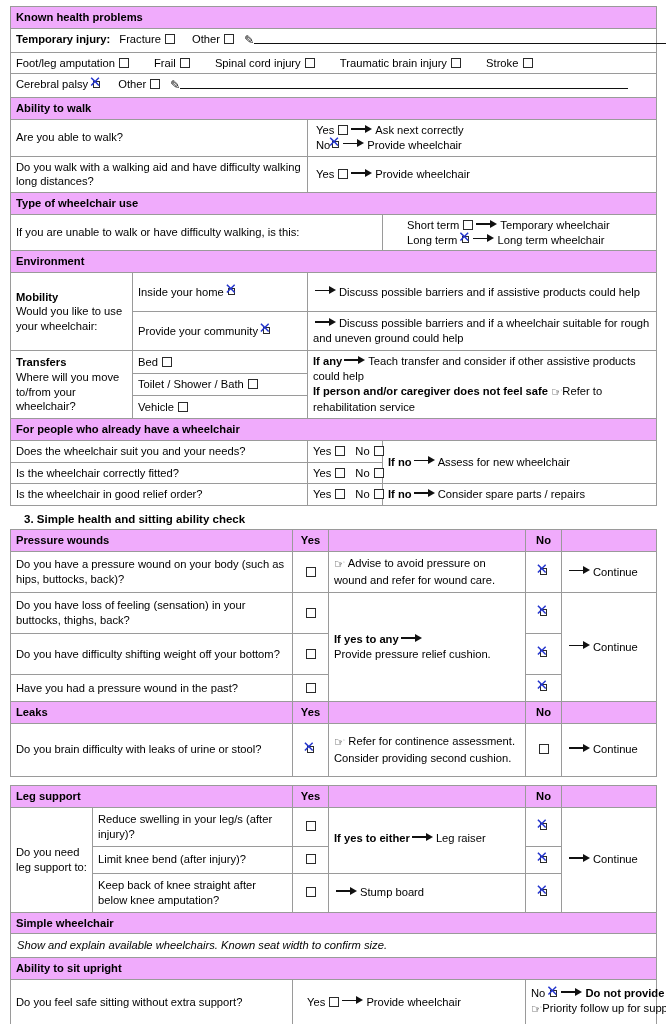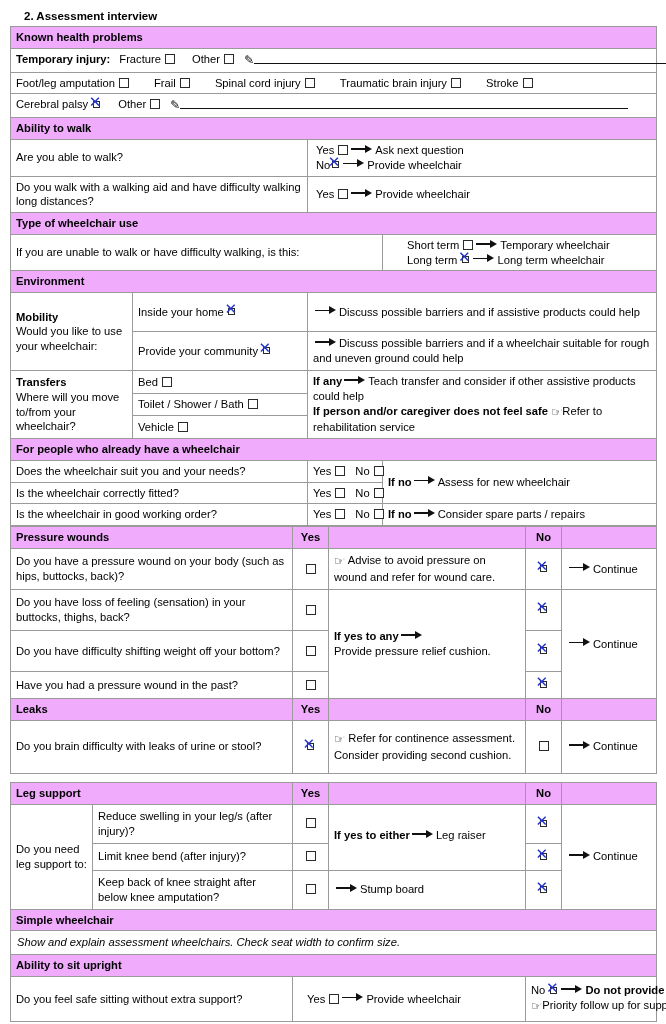--- a/index.html
+++ b/index.html
@@ -129,21 +129,20 @@
   .kh-line{padding:3px 6px;white-space:nowrap;}
   .sp{display:inline-block;width:16px;}
   .sp-sm{display:inline-block;width:9px;}
   .sp-lg{display:inline-block;width:24px;}
 </style>
 </head>
 <body>
 
 <div class="page">
 
-  <div class="section-title first">2. Assessment interview</div>
 
   <table class="frm">
     <colgroup>
       <col style="width:122px">
         <col style="width:175px">
         <col style="width:75px">
         <col style="width:274px">
     </colgroup>
 
     <tbody>
@@ -176,21 +175,21 @@
     </tr>
 
     <tr>
       <td class="hdr" colspan="4">Ability to walk</td>
     </tr>
     <tr>
       <td colspan="2" class="vmid">Are you able to walk?</td>
       <td colspan="2" class="vmid" style="padding-left:8px">
         <div class="nowrap">
           <span>Yes</span>
-          <span class="cb"></span><span class="arr"></span><span>Ask next question</span>
+          <span class="cb"></span><span class="arr"></span><span>Ask next correctly</span>
         </div>
         <div class="nowrap">
           <span>No</span><span class="cbx"></span><span class="arr"></span><span>Provide wheelchair</span>
         </div>
       </td>
     </tr>
     <tr>
       <td colspan="2" class="vmid">Do you walk with a walking aid and have difficulty walking long distances?</td>
       <td colspan="2" class="vmid" style="padding-left:8px">
         <div class="nowrap">
@@ -290,33 +289,34 @@
     </tr>
     <tr>
       <td colspan="2" class="vmid tight">Is the wheelchair correctly fitted?</td>
       <td class="vmid tight ctr nowrap">
         <span>Yes</span>
         <span class="cb"></span><span class="sp-sm"></span><span>No</span>
         <span class="cb"></span>
       </td>
     </tr>
     <tr>
-      <td colspan="2" class="vmid tight">Is the wheelchair in good working order?</td>
+      <td colspan="2" class="vmid tight">Is the wheelchair in good relief order?</td>
       <td class="vmid tight ctr nowrap">
         <span>Yes</span>
         <span class="cb"></span><span class="sp-sm"></span><span>No</span>
         <span class="cb"></span>
       </td>
       <td class="vmid">
         <span class="bold">If no</span><span class="arr"></span><span>Consider spare parts / repairs</span>
       </td>
     </tr>
   </tbody>
     </table>
 
+  <div class="section-title second">3. Simple health and sitting ability check</div>
 
   <table class="frm">
     <colgroup>
       <col style="width:82px">
         <col style="width:200px">
         <col style="width:36px">
       <col style="width:197px">
         <col style="width:36px">
         <col style="width:95px">
     </colgroup>
@@ -472,21 +472,21 @@
       </td>
       <td class="ctr vmid">
         <span class="cbx"></span>
       </td>
     </tr>
 
     <tr>
       <td class="hdr" colspan="6">Simple wheelchair</td>
     </tr>
     <tr>
-      <td colspan="6" class="ital" style="padding:4px 6px">Show and explain assessment wheelchairs. Check seat width to confirm size.</td>
+      <td colspan="6" class="ital" style="padding:4px 6px">Show and explain available wheelchairs. Known seat width to confirm size.</td>
     </tr>
 
     <tr>
       <td class="hdr" colspan="6">Ability to sit upright</td>
     </tr>
     <tr>
       <td colspan="2" class="vmid" style="height:38px;width:180px">Do you feel safe sitting without extra support?</td>
       <td colspan="2" class="vmid nowrap" style="padding-left:14px">
         <span>Yes</span>
         <span class="cb"></span><span class="arr"></span><span>Provide wheelchair</span>

